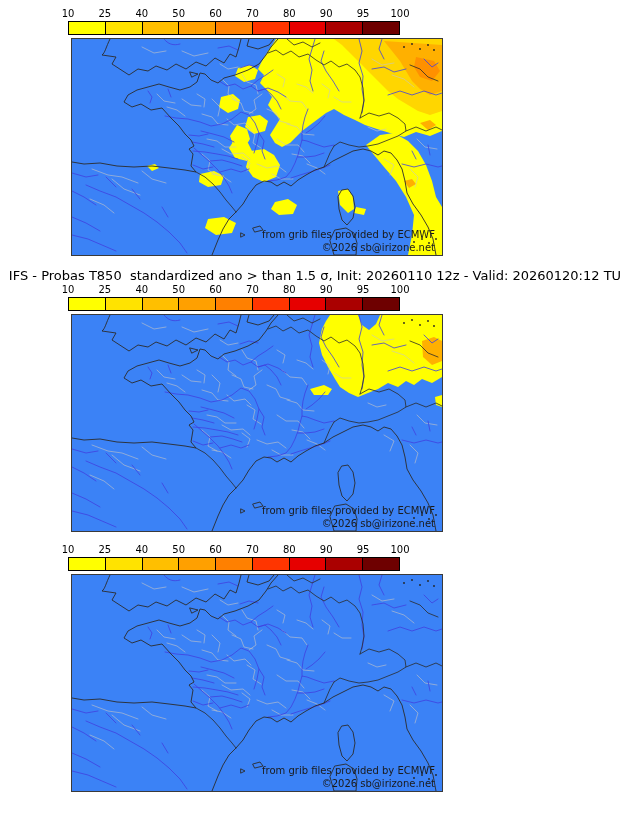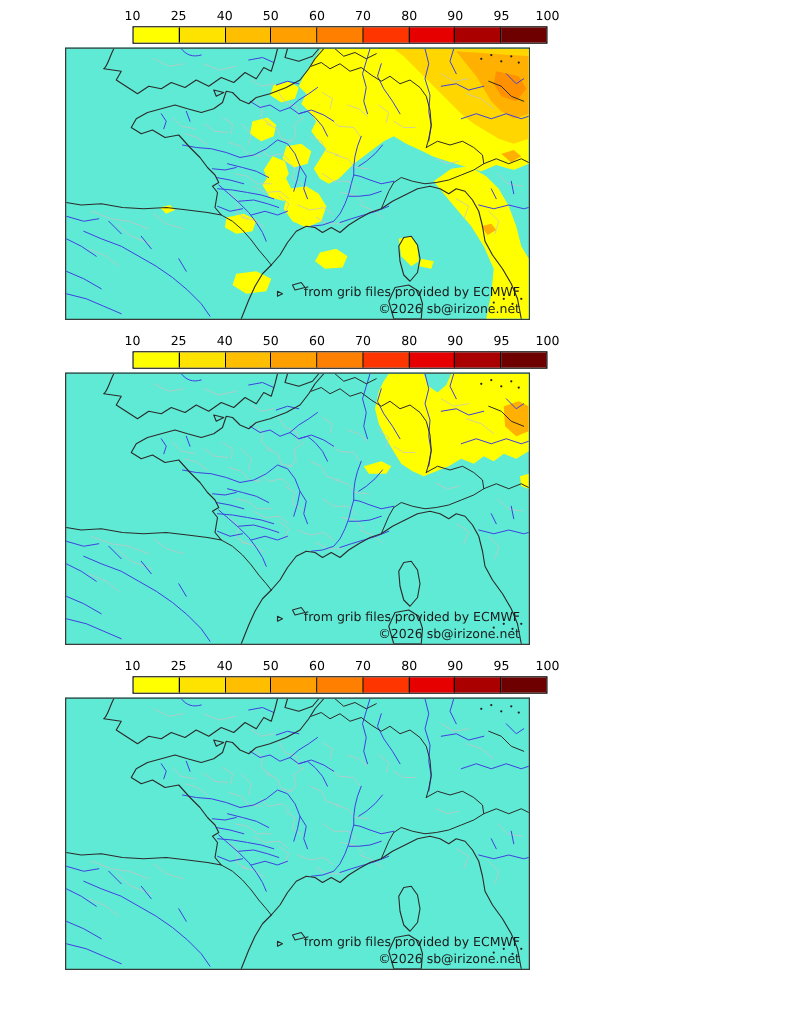--- a/index.html
+++ b/index.html
@@ -6,27 +6,27 @@
     --overlay-yellow:#ffff00; --overlay-gold:#ffd600; --overlay-orange:#ffb000;
     --overlay-deep:#ff9000; --river:#4040e0; --coastline:#2b2b2b;
     --department:#c6c6c6; --frame:#3a3a3a; --text:#000000;
   }
   html,body{margin:0;padding:0;background:#ffffff;}
   body{width:630px;height:828px;font-family:"DejaVu Sans","Liberation Sans",sans-serif;color:var(--text);overflow:hidden;}
   .panel{position:relative;width:630px;}
   .panel.first{padding-top:8px;}
   .panel.next{padding-top:12px;}
   .ptitle{width:630px;text-align:center;font-size:13px;line-height:16px;white-space:pre;letter-spacing:0;}
-  .cbar-wrap{width:332px;margin-left:106px;position:relative;}
+  .cbar-wrap{width:332px;margin-left:68px;position:relative;}
   .ticks{position:relative;height:11px;margin-top:1px;font-size:10px;line-height:10px;}
   .ticks span{position:absolute;top:0;transform:translateX(-50%);}
   .bar{display:flex;height:12px;margin-top:1px;border:1px solid #000;box-sizing:content-box;}
   .bar div{flex:1 1 0;border-right:1px solid #000;}
   .bar div:last-child{border-right:none;}
-  .mapbox{position:relative;width:370px;height:216px;margin-left:52px;margin-top:3px;border:1px solid var(--frame);background:#5eead4;}
+  .mapbox{position:relative;width:370px;height:216px;margin-left:71px;margin-top:3px;border:1px solid var(--frame);background:#3b82f6;}
   .mapbox svg{position:absolute;left:0;top:0;width:370px;height:216px;display:block;}
   .credit{position:absolute;right:7px;bottom:15px;font-size:10px;line-height:11px;color:#1a1a1a;}
   .copyright{position:absolute;right:7px;bottom:2px;font-size:10px;line-height:11px;color:#1a1a1a;}
   
   .coast{fill:none;stroke:var(--coastline);stroke-width:0.9;stroke-linejoin:round;stroke-linecap:round;}
   .border{fill:none;stroke:var(--coastline);stroke-width:0.8;stroke-linejoin:round;stroke-linecap:round;}
   .dept{fill:none;stroke:var(--department);stroke-width:0.6;stroke-linejoin:round;stroke-linecap:round;}
   .river{fill:none;stroke:var(--river);stroke-width:0.8;stroke-linejoin:round;stroke-linecap:round;}
   .dot{fill:#222;}
   .fy{fill:var(--overlay-yellow);stroke:none;}
@@ -223,20 +223,21 @@
     <svg viewBox="0 0 370 216">
       <use href="#ov1"></use>
         <use href="#basemap"></use>
     </svg>
     <div class="credit">from grib files provided by ECMWF</div>
     <div class="copyright">©2026 sb@irizone.net</div>
   </div>
 </section>
 
 <section class="panel next">
+  <div class="ptitle">IFS - Probas T850  standardized ano &gt; than 1.5 σ, Init: 20260110 12z - Valid: 20260120:12 TU</div>
   <div class="cbar-wrap">
     <div class="ticks">
         <span style="left: 0%;">10</span>
         <span style="left: 11.1111%;">25</span>
         <span style="left: 22.2222%;">40</span>
         <span style="left: 33.3333%;">50</span>
         <span style="left: 44.4444%;">60</span>
         <span style="left: 55.5556%;">70</span>
         <span style="left: 66.6667%;">80</span>
         <span style="left: 77.7778%;">90</span>

